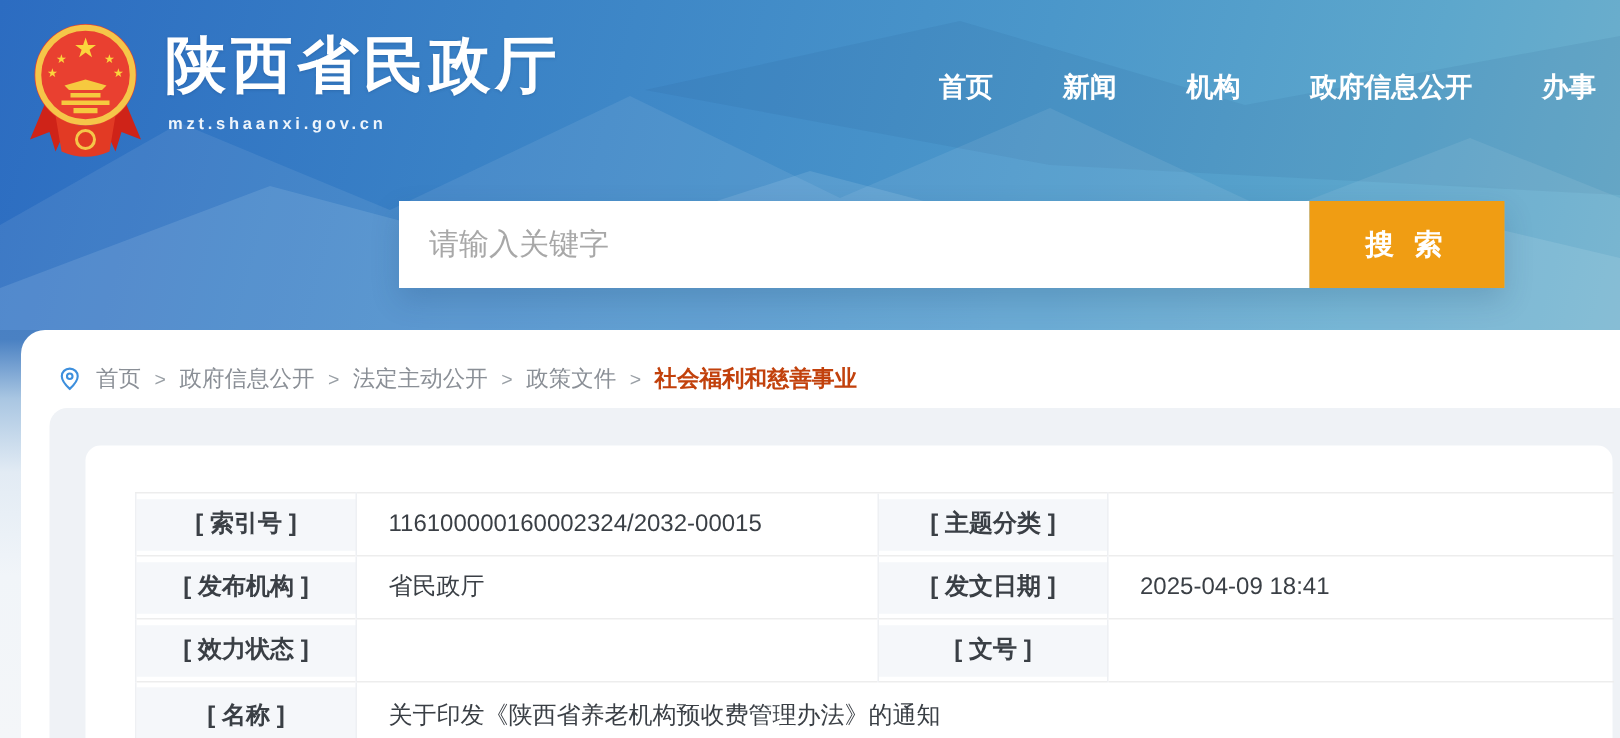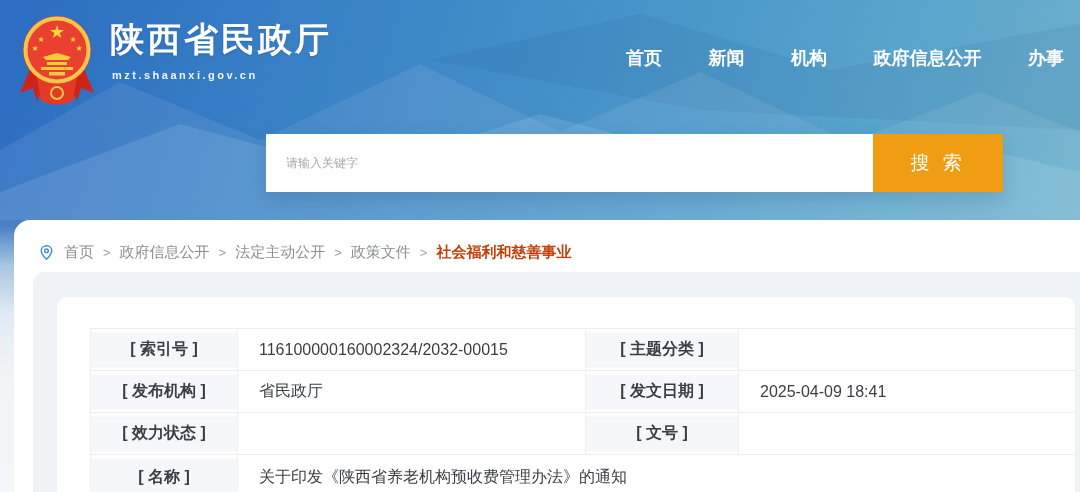--- a/index.html
+++ b/index.html
@@ -12,34 +12,34 @@
 
   
   .hdr {
     position:absolute; left:0; top:0; width:1080px; height:220px;
     background:linear-gradient(105deg,#2c6cc1 0%,#3a82c6 30%,#4b97ca 62%,#5da7cc 85%,#6fb0cc 100%);
     overflow:hidden;
   }
   .hdr .mtn { position:absolute; left:0; top:0; width:1080px; height:220px; }
   .brand { position:absolute; left:18px; top:13px; display:flex; align-items:flex-start; text-decoration:none; }
   .brand-text { margin-left:14px; }
-  .site-name { color:#ffffff; font-size:34px; font-weight:bold; letter-spacing:3px; line-height:1.2; margin-top:6px;
+  .site-name { color:#ffffff; font-size:41px; font-weight:bold; letter-spacing:3px; line-height:1.2; margin-top:6px;
                text-shadow:0 1px 2px rgba(20,60,110,0.25); }
   .site-url  { color:#eef5fc; font-size:11px; font-weight:bold; letter-spacing:2.5px; margin-top:9px; margin-left:2px; }
 
   nav.main-nav { position:absolute; left:626px; top:46px; width:438px; display:flex; justify-content:space-between; }
   nav.main-nav a { color:#ffffff; font-size:18px; font-weight:bold; text-decoration:none; white-space:nowrap; }
 
   .search { position:absolute; left:266px; top:134px; width:737px; height:58px; display:flex;
             box-shadow:0 8px 18px rgba(20,60,100,0.18); }
   .search input { width:616px; height:58px; border:none; outline:none; background:#ffffff;
-                  font-size:12px; padding:0 20px; color:#a16207; font-family:inherit; }
+                  font-size:20px; padding:0 20px; color:#a16207; font-family:inherit; }
   .search input::placeholder { color:#a8a8a8; }
   .search button { width:132px; height:58px; border:none; background:#f09d13; color:#ffffff;
-                   font-size:19px; font-weight:normal; letter-spacing:4px; cursor:pointer; font-family:inherit; }
+                   font-size:19px; font-weight:bold; letter-spacing:4px; cursor:pointer; font-family:inherit; }
 
   
   .card { position:absolute; left:14px; top:220px; width:1100px; height:400px;
           background:#ffffff; border-radius:16px 16px 0 0; }
 
   .breadcrumb { position:absolute; left:24px; top:23px; display:flex; align-items:center; font-size:15px; color:#8a8f96; }
   .breadcrumb .pin { width:17px; height:17px; margin-right:9px; flex:none; }
   .breadcrumb a { color:#8a8f96; text-decoration:none; }
   .breadcrumb .sep { margin:0 9px; color:#9aa0a6; font-size:13px; }
   .breadcrumb a.current { color:#c2410c; font-weight:bold; }

